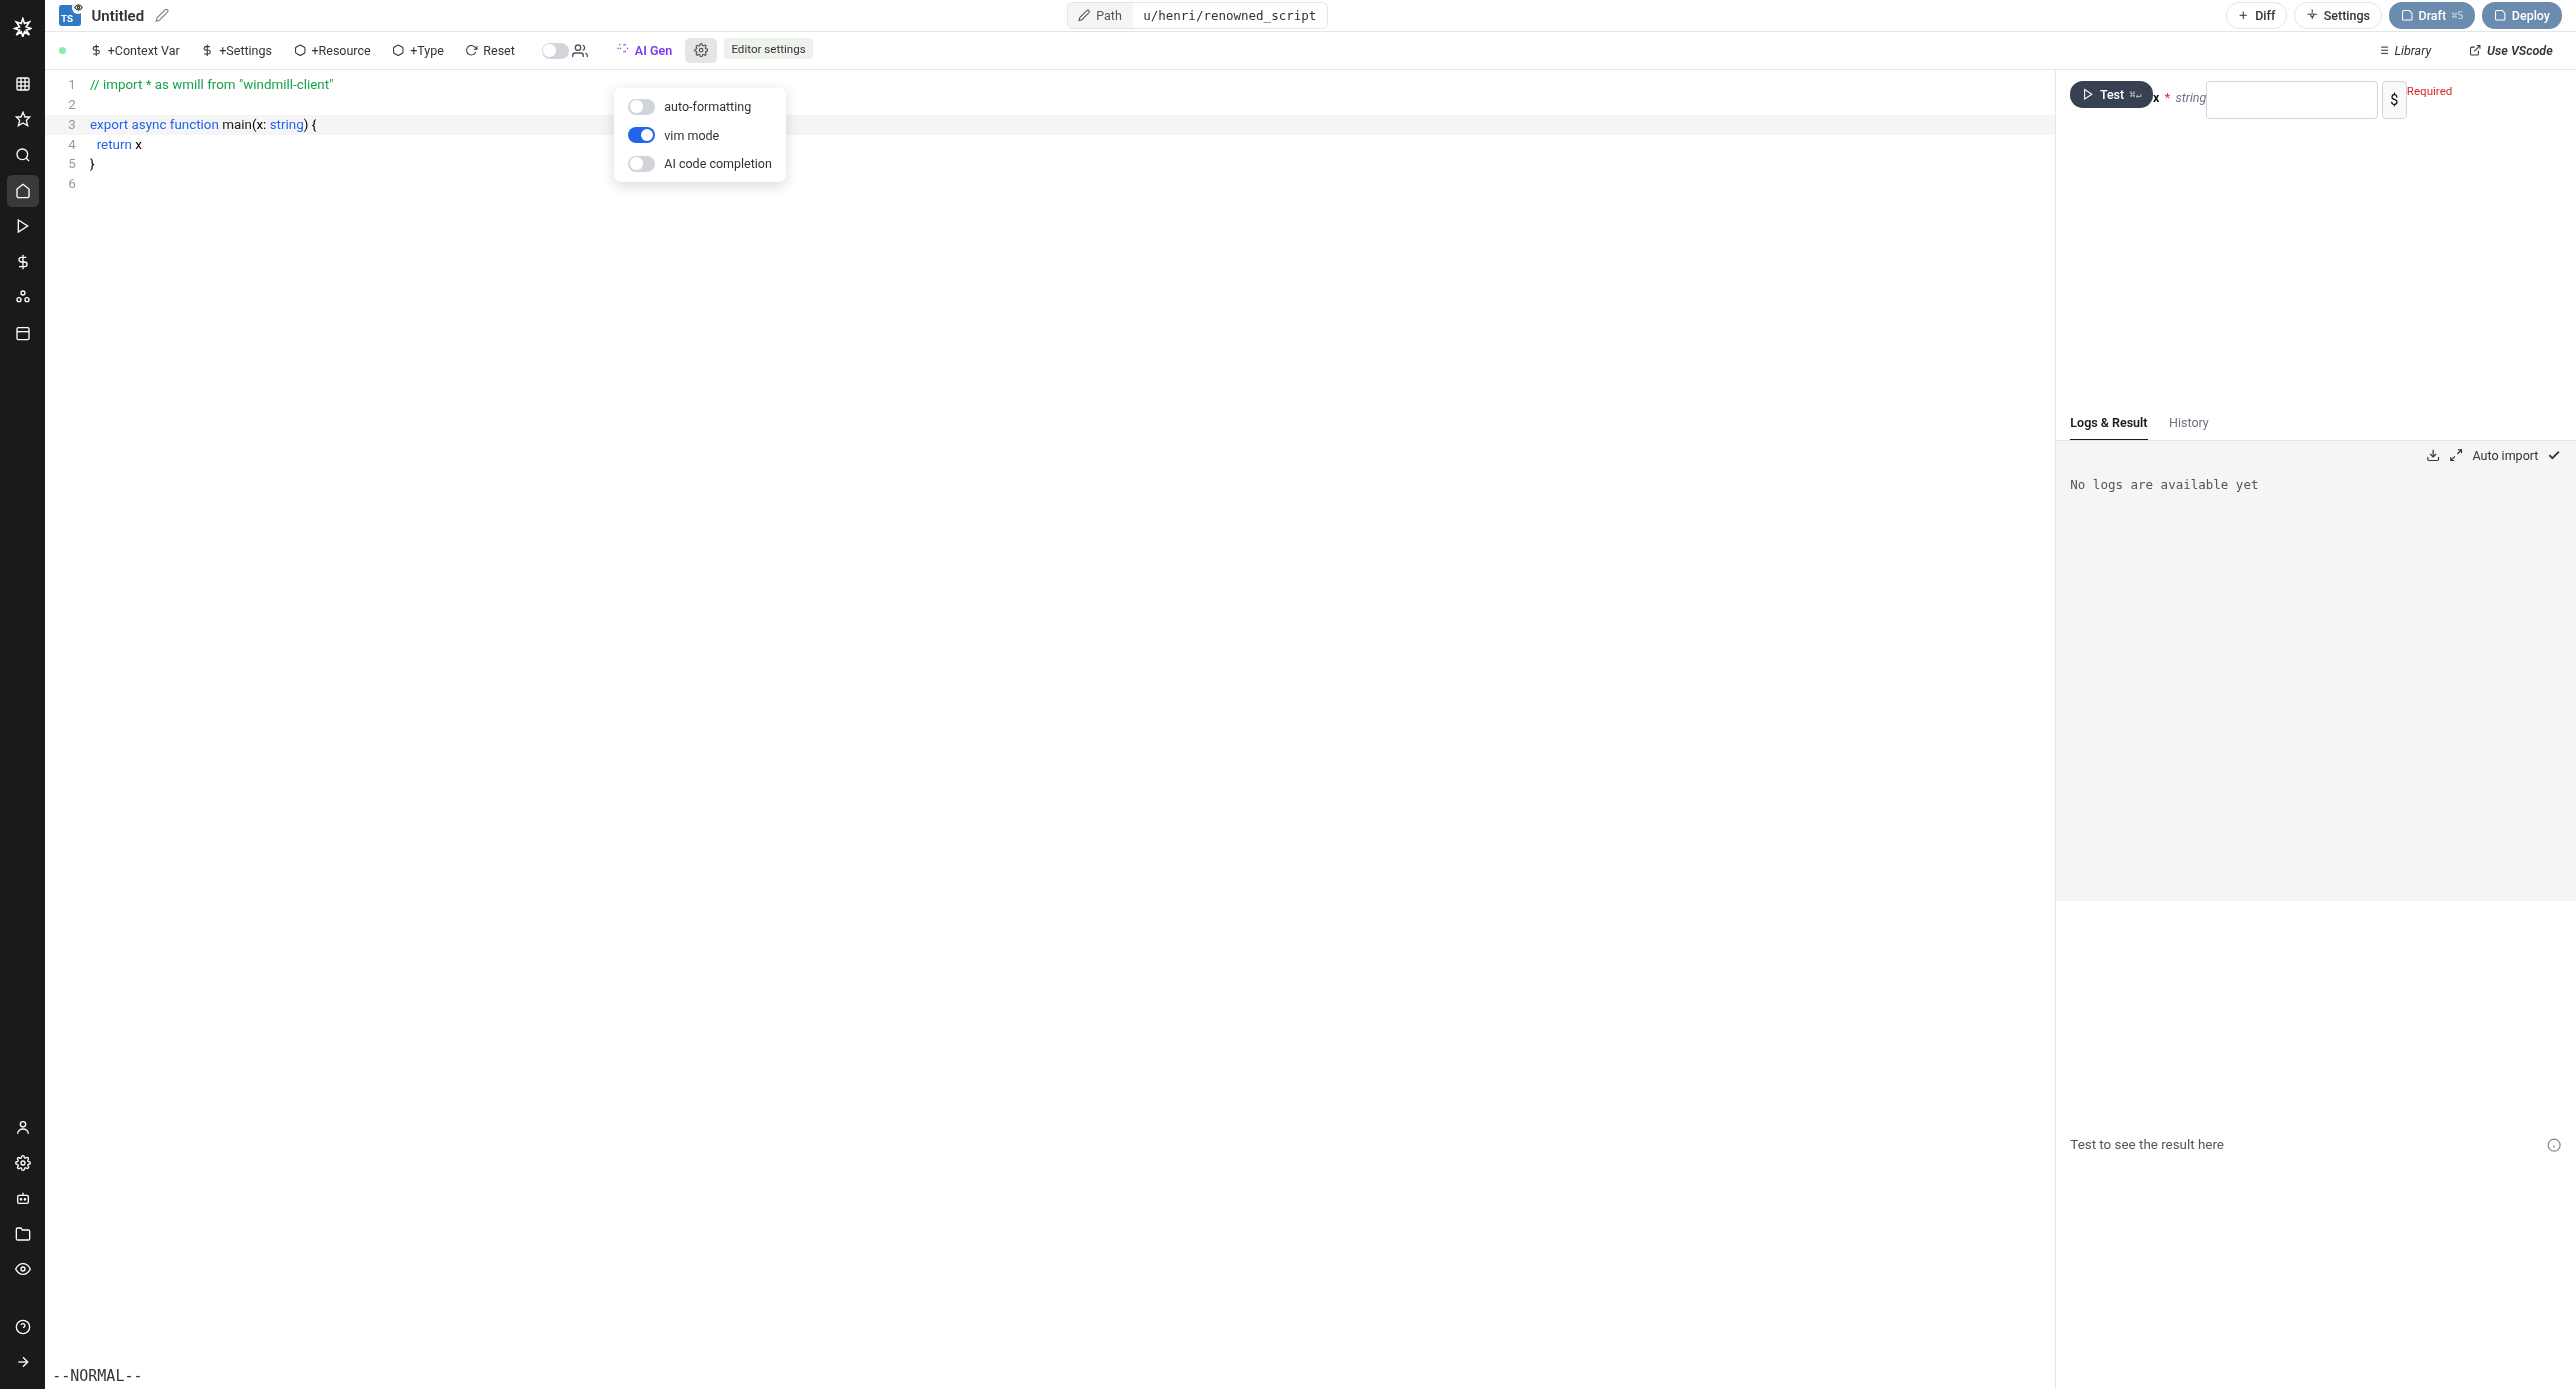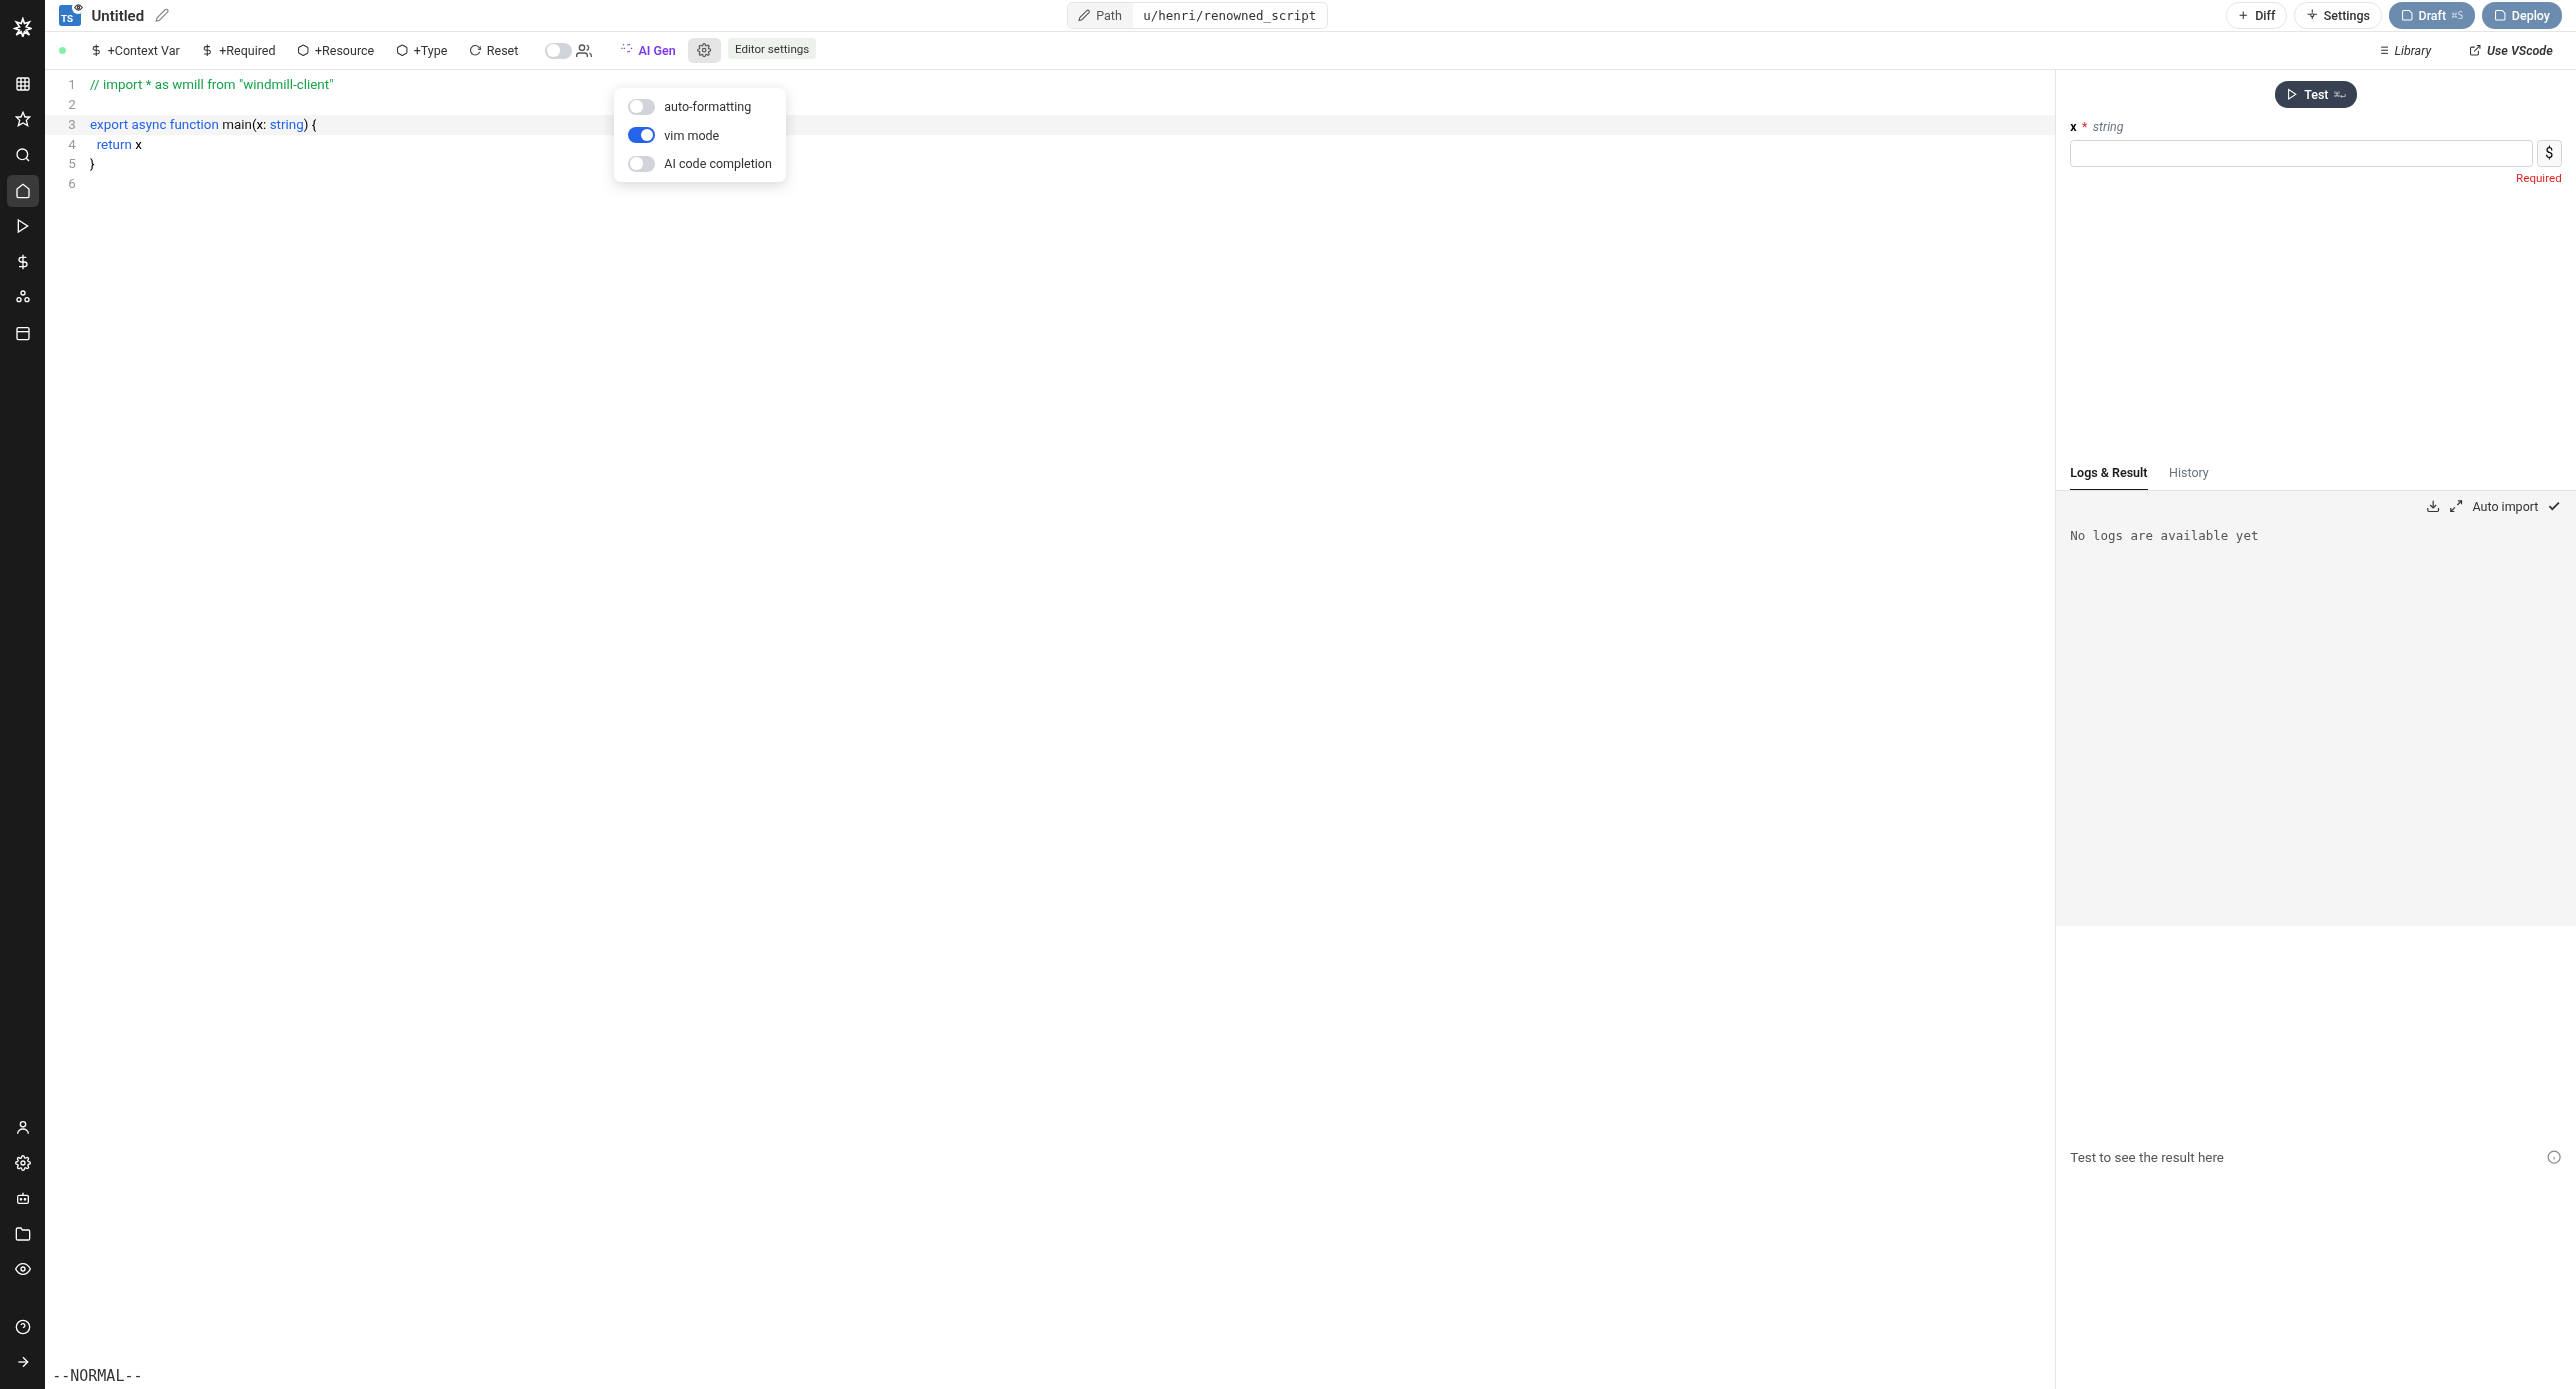--- a/index.html
+++ b/index.html
@@ -347,21 +347,21 @@
       width: 521px;
       border-left: 0.9px solid #e5e5e5;
       display: flex;
       flex-direction: column;
       background: #fff;
     }
     
     .test-section {
       padding: 10.7px 14.3px;
       display: flex;
-      flex-direction: column;
+      flex-direction: row;
     }
     
     .test-btn-row {
       display: flex;
       justify-content: center;
       margin-bottom: 10.7px;
     }
     
     .param-label {
       display: flex;
@@ -651,21 +651,21 @@
           <line x1="12" y1="1" x2="12" y2="23"></line>
           <path d="M17 5H9.5a3.5 3.5 0 0 0 0 7h5a3.5 3.5 0 0 1 0 7H6"></path>
         </svg>
       <span>+Context Var</span>
     </div>
     <div class="toolbar-btn">
       <svg width="12.5" height="12.5" viewBox="0 0 24 24" fill="none" stroke="currentColor" stroke-width="2">
           <line x1="12" y1="1" x2="12" y2="23"></line>
           <path d="M17 5H9.5a3.5 3.5 0 0 0 0 7h5a3.5 3.5 0 0 1 0 7H6"></path>
         </svg>
-      <span>+Required</span>
+      <span>+Settings</span>
     </div>
     <div class="toolbar-btn">
       <svg width="12.5" height="12.5" viewBox="0 0 24 24" fill="none" stroke="currentColor" stroke-width="2">
           <path d="M21 16V8a2 2 0 0 0-1-1.73l-7-4a2 2 0 0 0-2 0l-7 4A2 2 0 0 0 3 8v8a2 2 0 0 0 1 1.73l7 4a2 2 0 0 0 2 0l7-4A2 2 0 0 0 21 16z"></path>
         </svg>
       <span>+Resource</span>
     </div>
     <div class="toolbar-btn">
       <svg width="12.5" height="12.5" viewBox="0 0 24 24" fill="none" stroke="currentColor" stroke-width="2">
           <path d="M21 16V8a2 2 0 0 0-1-1.73l-7-4a2 2 0 0 0-2 0l-7 4A2 2 0 0 0 3 8v8a2 2 0 0 0 1 1.73l7 4a2 2 0 0 0 2 0l7-4A2 2 0 0 0 21 16z"></path>

